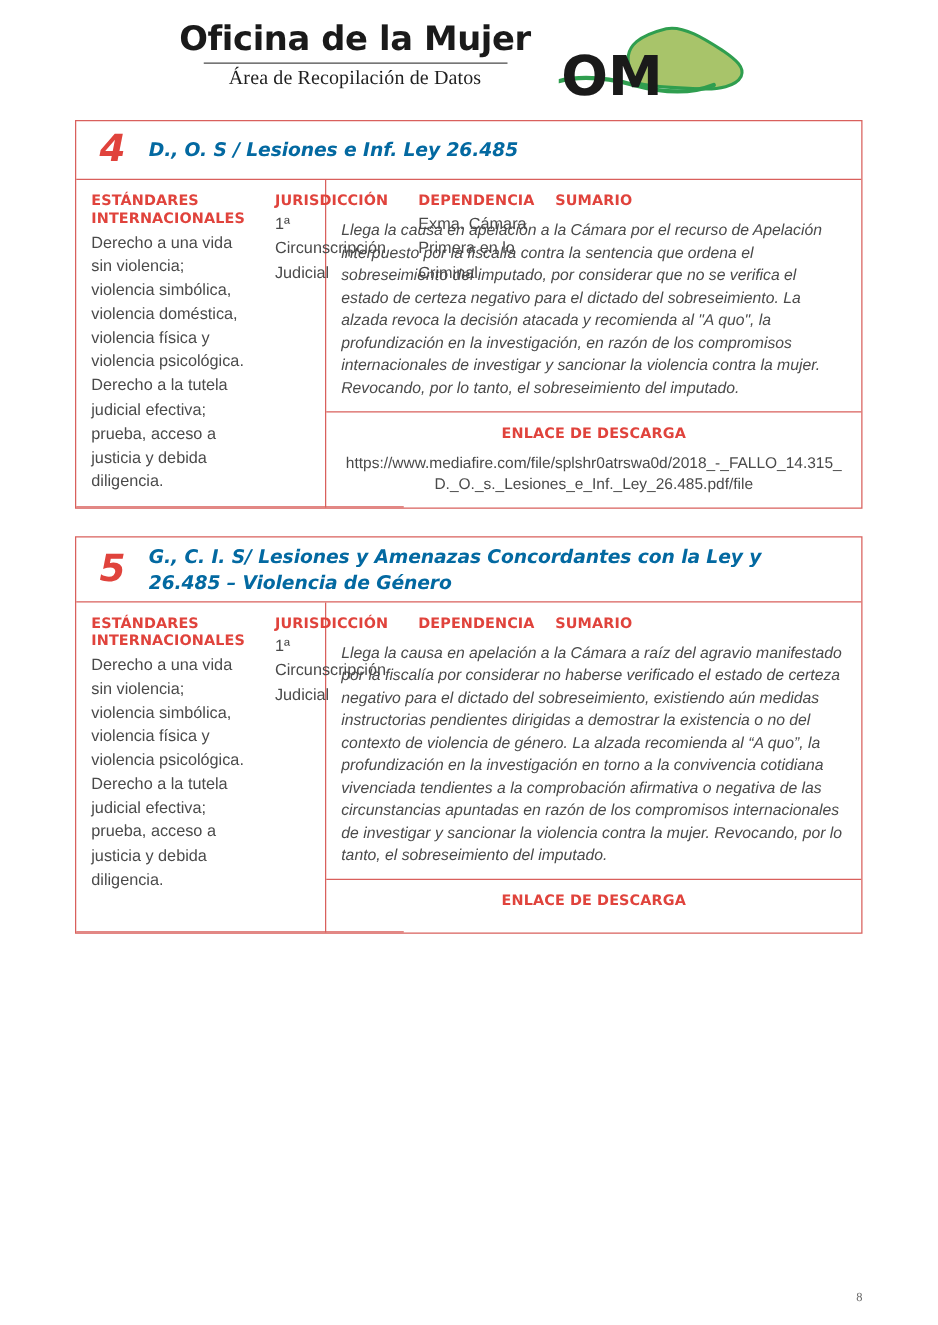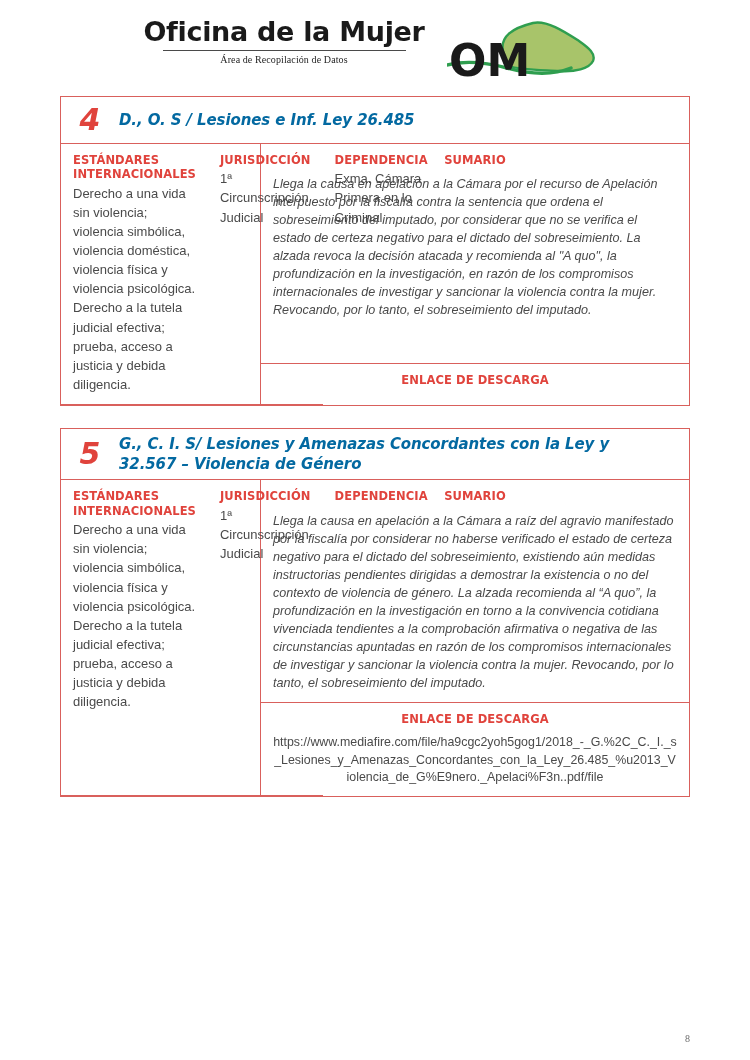--- a/index.html
+++ b/index.html
@@ -48,21 +48,21 @@
     white-space: nowrap;
   }
   .brand-rule {
     width: 243px;
     height: 1px;
     background: #4a4a4a;
     margin: 4px 0 3px 0;
   }
   .brand-sub {
     font-family: "Liberation Serif", "DejaVu Serif", serif;
-    font-size: 10px;
+    font-size: 16px;
     color: #1f1f1f;
     letter-spacing: 0.1px;
     white-space: nowrap;
   }
   .logo-om {
     position: relative;
     width: 160px;
     height: 72px;
     margin-top: 4px;
   }
@@ -234,31 +234,32 @@
 
       <div class="col-right">
 
         <div class="panel bordered-bottom flexfill">
           <div class="panel-label centered">SUMARIO</div>
           <div class="panel-text summary">Llega la causa en apelación a la Cámara por el recurso de Apelación interpuesto por la fiscalía contra la sentencia que ordena el sobreseimiento del imputado, por considerar que no se verifica el estado de certeza negativo para el dictado del sobreseimiento. La alzada revoca la decisión atacada y recomienda al "A quo", la profundización en la investigación, en razón de los compromisos internacionales de investigar y sancionar la violencia contra la mujer. Revocando, por lo tanto, el sobreseimiento del imputado.</div>
         </div>
 
         <div class="panel">
           <div class="panel-label centered">ENLACE DE DESCARGA</div>
+          <div class="panel-text link">https://www.mediafire.com/file/splshr0atrswa0d/2018_-_FALLO_14.315_D._O._s._Lesiones_e_Inf._Ley_26.485.pdf/file</div>
         </div>
 
       </div>
 
     </div>
   </section>
 
   <section class="case-card">
     <div class="card-head">
       <div class="card-number">5</div>
-      <div class="card-title">G., C. I. S/ Lesiones y Amenazas Concordantes con la Ley  y 32.567 – Violencia de Género</div>
+      <div class="card-title">G., C. I. S/ Lesiones y Amenazas Concordantes con la Ley  y 26.485 – Violencia de Género</div>
     </div>
 
     <div class="card-body">
 
       <div class="col-left">
 
         <div class="panel bordered-bottom panel-left-top">
           <div class="panel-label">
             <span>ESTÁNDARES</span><br>
             <span>INTERNACIONALES</span>
@@ -279,21 +280,20 @@
 
       <div class="col-right">
 
         <div class="panel bordered-bottom flexfill">
           <div class="panel-label centered">SUMARIO</div>
           <div class="panel-text summary">Llega la causa en apelación a la Cámara a raíz del agravio manifestado por la fiscalía por considerar no haberse verificado el estado de certeza negativo para el dictado del sobreseimiento, existiendo aún medidas instructorias pendientes dirigidas a demostrar la existencia o no del contexto de violencia de género. La alzada recomienda al “A quo”, la profundización en la investigación en torno a la convivencia cotidiana vivenciada tendientes a la comprobación afirmativa o negativa de las circunstancias apuntadas en razón de los compromisos internacionales de investigar y sancionar la violencia contra la mujer. Revocando, por lo tanto, el sobreseimiento del imputado.</div>
         </div>
 
         <div class="panel">
           <div class="panel-label centered">ENLACE DE DESCARGA</div>
-          <div class="panel-text link">https://www.mediafire.com/file/ha9cgc2yoh5gog1/2018_-_G.%2C_C._I._s_Lesiones_y_Amenazas_Concordantes_con_la_Ley_26.485_%u2013_Violencia_de_G%E9nero._Apelaci%F3n..pdf/file</div>
         </div>
 
       </div>
 
     </div>
   </section>
 
 </main>
 
 <footer class="page-footer">

